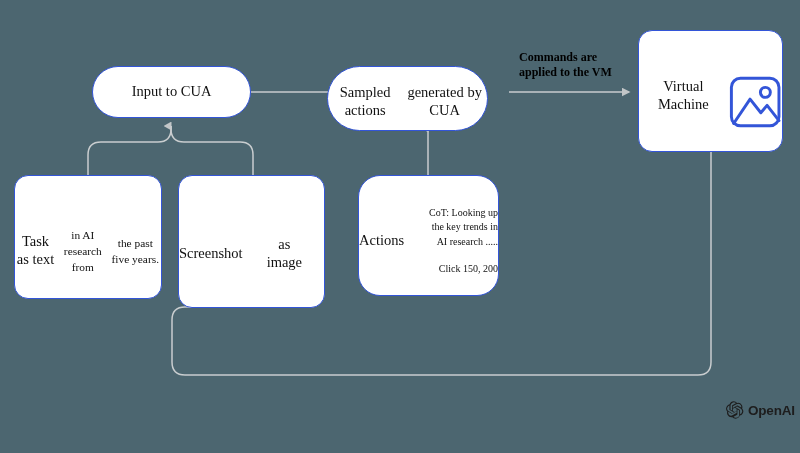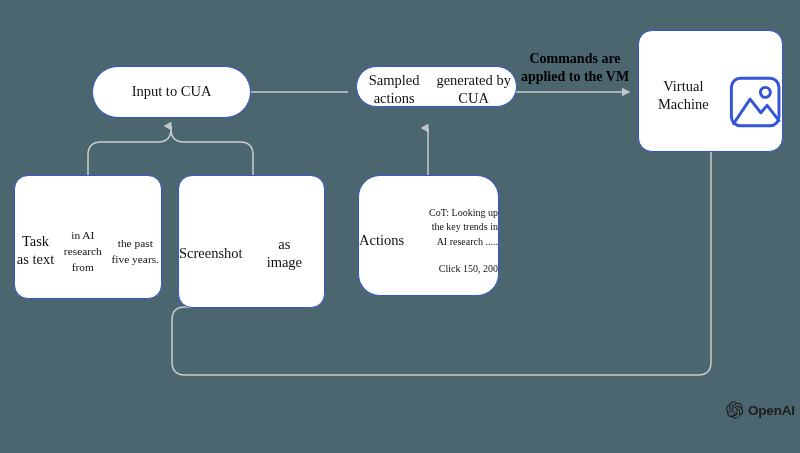--- a/index.html
+++ b/index.html
@@ -54,33 +54,33 @@
   .body-text-left {
     font-size: 10px;
     line-height: 1.42;
     color: #111;
     text-align: right;
     width: 100%;
   }
 
   
   #node-input-cua   { left: 92px;  top: 66px;  width: 159px; height: 52px; }
-  #node-sampled     { left: 356px; top: 66px;  width: 161px; height: 41px; padding-top: 7px; }
+  #node-sampled     { left: 327px; top: 66px;  width: 161px; height: 65px; padding-top: 7px; }
   #node-vm          { left: 638px; top: 30px;  width: 145px; height: 122px; padding-top: 10px; }
   #node-task        { left: 14px;  top: 175px; width: 148px; height: 124px; padding-top: 28px; }
   #node-screenshot  { left: 178px; top: 175px; width: 147px; height: 133px; padding-top: 24px; gap: 24px; }
   #node-actions     { left: 358px; top: 175px; width: 141px; height: 121px; padding-top: 11px; border-radius: 22px; }
 
   .edge-label {
     position: absolute;
-    font-size: 14px;
+    font-size: 12px;
     font-weight: bold;
     color: #000;
     line-height: 1.25;
-    text-align: center;
+    text-align: left;
     white-space: pre-line;
   }
   #label-commands { left: 519px; top: 50px; width: 112px; }
 
   .img-icon { margin-top: 11px; }
   #vm-icon  { margin-top: 12px; }
 
   .logo {
     position: absolute;
     left: 726px;

